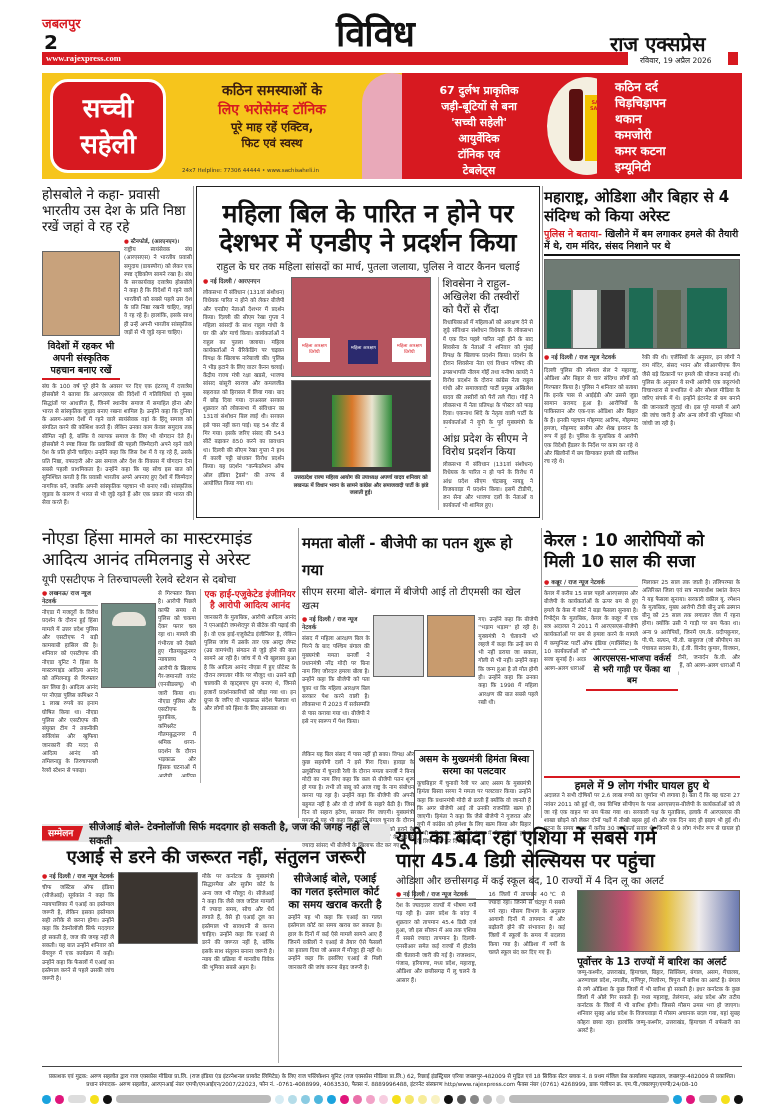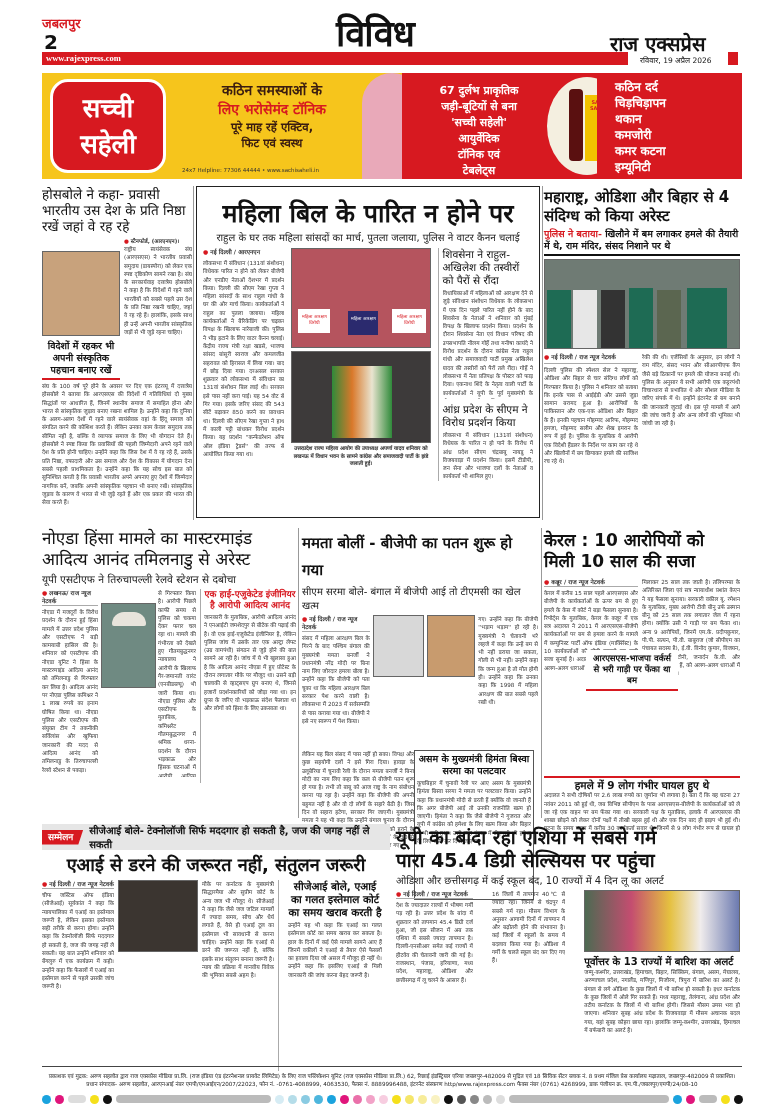--- a/index.html
+++ b/index.html
@@ -108,20 +108,21 @@
     <div style="width:68px">
       <div class="dateline" style="font-size:5.6px">स्टैनफोर्ड, (आरएनएन)।</div>
       <div class="body" style="height:130px;overflow:hidden">राष्ट्रीय स्वयंसेवक संघ (आरएसएस) ने भारतीय प्रवासी समुदाय (डायस्पोरा) को लेकर एक स्पष्ट दृष्टिकोण सामने रखा है। संघ के सरकार्यवाह दत्तात्रेय होसबोले ने कहा है कि विदेशों में रहने वाले भारतीयों को सबसे पहले उस देश के प्रति निष्ठा रखनी चाहिए, जहां वे रह रहे हैं। हालांकि, इसके साथ ही उन्हें अपनी भारतीय सांस्कृतिक जड़ों से भी जुड़े रहना चाहिए।</div>
     </div>
   </div>
   <div class="body" style="margin-top:2px;height:148px;overflow:hidden">संघ के 100 वर्ष पूरे होने के अवसर पर दिए एक इंटरव्यू में दत्तात्रेय होसबोले ने बताया कि आरएसएस की विदेशों में गतिविधियां दो मुख्य सिद्धांतों पर आधारित हैं, जिनमें स्थानीय समाज में समाहित होना और भारत से सांस्कृतिक जुड़ाव बनाए रखना शामिल है। उन्होंने कहा कि दुनिया के अलग-अलग देशों में रहने वाले स्वयंसेवक वहां के हिंदू समाज को संगठित करने की कोशिश करते हैं। लेकिन उनका काम केवल समुदाय तक सीमित नहीं है, बल्कि वे व्यापक समाज के लिए भी योगदान देते हैं। होसबोले ने स्पष्ट किया कि प्रवासियों की पहली जिम्मेदारी अपने रहने वाले देश के प्रति होनी चाहिए। उन्होंने कहा कि जिस देश में वे रह रहे हैं, उसके प्रति निष्ठा, वफादारी और उस समाज और देश के विकास में योगदान देना सबसे पहली प्राथमिकता है। उन्होंने कहा कि यह सोच इस बात को सुनिश्चित करती है कि प्रवासी भारतीय अपने अपनाए हुए देशों में जिम्मेदार नागरिक बनें, जबकि अपनी सांस्कृतिक पहचान भी बनाए रखें। सांस्कृतिक जुड़ाव के कारण वे भारत से भी जुड़े रहते हैं और एक प्रकार की भारत की सेवा करते हैं।</div>
 </div>
 
 <div class="abs box" style="left:196px;top:186px;width:344px;height:332px;padding:12px 6px">
   <div class="hd" style="font-size:25px;text-align:center;line-height:29px">महिला बिल के पारित न होने पर</div>
+  <div class="hd" style="font-size:25px;text-align:center;line-height:29px">देशभर में एनडीए ने प्रदर्शन किया</div>
   <div class="sub" style="text-align:center;font-size:10px;margin:2px 0 4px">राहुल के घर तक महिला सांसदों का मार्च, पुतला जलाया, पुलिस ने वाटर कैनन चलाई</div>
   <div style="display:flex;gap:7px">
     <div style="width:82px">
       <div class="dateline">नई दिल्ली / आरएनएन</div>
       <div class="body" style="height:222px;overflow:hidden;margin-top:3px">लोकसभा में संविधान (131वां संशोधन) विधेयक पारित न होने को लेकर बीजेपी और एनडीए नेताओं देशभर में प्रदर्शन किया। दिल्ली की सीएम रेखा गुप्ता ने महिला सांसदों के साथ राहुल गांधी के घर की ओर मार्च किया। कार्यकर्ताओं ने राहुल का पुतला जलाया। महिला कार्यकर्ताओं ने बैरिकेडिंग पर चढ़कर विपक्ष के खिलाफ नारेबाजी की। पुलिस ने भीड़ हटाने के लिए वाटर कैनन चलाई। केंद्रीय राज्य मंत्री रक्षा खडसे, भाजपा सांसद बांसुरी स्वराज और कमलजीत सहरावत को हिरासत में लिया गया। बाद में छोड़ दिया गया। दरअसल सरकार शुक्रवार को लोकसभा में संविधान का 131वां संशोधन बिल लाई थी। सरकार इसे पास नहीं करा पाई। यह 54 वोट से गिर गया। इसके जरिए संसद की 543 सीटें बढ़ाकर 850 करने का प्रावधान था। दिल्ली की सीएम रेखा गुप्ता ने हाथ में काली पट्टी बांधकर विरोध प्रदर्शन किया। यह प्रदर्शन ''कन्फेडरेशन ऑफ ऑल इंडिया ट्रेडर्स'' की तरफ से आयोजित किया गया था।</div>
     </div>
     <div style="width:140px">
       <div class="img" style="height:100px;background:#b5545e;position:relative">
         <div style="position:absolute;left:6px;top:60px;width:32px;height:24px;background:#fff;font-size:4.5px;color:#d71920;text-align:center;padding-top:4px">महिला आरक्षण विरोधी</div>
         <div style="position:absolute;left:56px;top:62px;width:30px;height:24px;background:#2b2a6e;font-size:4.5px;color:#fff;text-align:center;padding-top:4px">महिला आरक्षण</div>
@@ -218,21 +219,21 @@
   </div>
   <div class="abs" style="left:42px;top:120px;width:92px;background:#fff;padding:3px;border-bottom:2px solid #d71920">
     <div class="hd" style="font-size:8.5px;line-height:11px;text-align:center">आरएसएस-भाजपा वर्कर्स से भरी गाड़ी पर फेंका था बम</div>
   </div>
   <div class="rule" style="margin-top:2px;height:1.5px"></div>
   <div class="hd" style="font-size:10.5px;text-align:center;margin-top:2px">हमले में 9 लोग गंभीर घायल हुए थे</div>
   <div class="body" style="height:42px;overflow:hidden">अदालत ने सभी दोषियों पर 2.6 लाख रुपये का जुर्माना भी लगाया है। बता दें कि यह घटना 27 नवंबर 2011 को हुई थी, जब विभिन्न सीपीएम के पास आरएसएस-बीजेपी के कार्यकर्ताओं को ले जा रहे एक वाहन पर बम फेंका गया था। सरकारी पक्ष के मुताबिक, इलाके में आरएसएस की शाखा छोड़ने को लेकर दोनों पक्षों में तीखी बहस हुई थी और एक दिन बाद ही झड़प भी हुई थी। घटना के समय वाहन में करीब 30 कार्यकर्ता सवार थे, जिनमें से 9 लोग गंभीर रूप से घायल हो गए थे।</div>
 </div>
 
 <div class="abs" style="left:42px;top:824px;width:348px">
-  <div style="display:flex;align-items:center;background:#e6e6e6;height:26px">
+  <div style="display:flex;align-items:center;background:#e6e6e6;height:18px">
     <div style="background:#d71920;color:#fff;font-size:9px;font-weight:bold;padding:0 10px 0 6px;height:15px;line-height:15px;clip-path:polygon(0 0,100% 0,88% 100%,0 100%)">सम्मेलन</div>
     <div style="font-size:10px;font-weight:bold;margin-left:6px">सीजेआई बोले- टेक्नोलॉजी सिर्फ मददगार हो सकती है, जज की जगह नहीं ले सकती</div>
   </div>
   <div class="hd" style="font-size:18px;line-height:24px;margin-top:3px;text-align:center">एआई से डरने की जरूरत नहीं, संतुलन जरूरी</div>
   <div style="display:flex;gap:4px;margin-top:3px">
     <div style="width:72px">
       <div class="dateline" style="border-bottom:1px solid #aaa">नई दिल्ली / राज न्यूज नेटवर्क</div>
       <div class="body" style="height:180px;overflow:hidden;margin-top:2px">चीफ जस्टिस ऑफ इंडिया (सीजेआई) सूर्यकांत ने कहा कि न्यायपालिका में एआई का इस्तेमाल जरूरी है, लेकिन इसका इस्तेमाल सही तरीके से करना होगा। उन्होंने कहा कि टेक्नोलॉजी सिर्फ मददगार हो सकती है, जज की जगह नहीं ले सकती। यह बात उन्होंने शनिवार को बेंगलुरु में एक कार्यक्रम में कही। उन्होंने कहा कि फैसलों में एआई का इस्तेमाल करने से पहले उसकी जांच जरूरी है।</div>
     </div>
     <div class="img" style="width:80px;height:72px;background:#3b3530"></div>
@@ -241,21 +242,21 @@
       <div class="hd" style="font-size:10.5px;line-height:13px;text-align:center">सीजेआई बोले, एआई का गलत इस्तेमाल कोर्ट का समय खराब करती है</div>
       <div class="body" style="height:140px;overflow:hidden;margin-top:2px">उन्होंने यह भी कहा कि एआई का गलत इस्तेमाल कोर्ट का समय खराब कर सकता है। हाल के दिनों में कई ऐसे मामले सामने आए हैं जिनमें वकीलों ने एआई से तैयार ऐसे फैसलों का हवाला दिया जो असल में मौजूद ही नहीं थे। उन्होंने कहा कि इसलिए एआई से मिली जानकारी की जांच करना बेहद जरूरी है।</div>
     </div>
   </div>
 </div>
 
 <div class="abs" style="left:396px;top:826px;width:344px">
   <div class="hd" style="font-size:19px;line-height:23px">यूपी का बांदा रहा एशिया में सबसे गर्म</div>
   <div class="hd" style="font-size:19px;line-height:23px">पारा 45.4 डिग्री सेल्सियस पर पहुंचा</div>
   <div class="sub" style="font-size:10px;margin:1px 0 3px">ओडिशा और छत्तीसगढ़ में कई स्कूल बंद, 10 राज्यों में 4 दिन लू का अलर्ट</div>
-  <div style="display:flex;gap:19px">
+  <div style="display:flex;gap:12px">
     <div style="width:84px">
       <div class="dateline" style="border-bottom:1px solid #aaa">नई दिल्ली / राज न्यूज नेटवर्क</div>
       <div class="body" style="height:140px;overflow:hidden;margin-top:2px">देश के ज्यादातर राज्यों में भीषण गर्मी पड़ रही है। उत्तर प्रदेश के बांदा में शुक्रवार को तापमान 45.4 डिग्री दर्ज हुआ, जो इस सीजन में अब तक एशिया में सबसे ज्यादा तापमान है। दिल्ली-एनसीआर समेत कई राज्यों में हीटवेव की चेतावनी जारी की गई है। राजस्थान, पंजाब, हरियाणा, मध्य प्रदेश, महाराष्ट्र, ओडिशा और छत्तीसगढ़ में लू चलने के आसार हैं।</div>
     </div>
     <div class="body" style="width:80px;height:150px;overflow:hidden">16 जिलों में तापमान 40℃ से ज्यादा रहा। जिनमें से चंद्रपुर में सबसे गर्म रहा। मौसम विभाग के अनुसार आगामी दिनों में तापमान में और बढ़ोतरी होने की संभावना है। कई जिलों में स्कूलों के समय में बदलाव किया गया है। ओडिशा में गर्मी के चलते स्कूल बंद कर दिए गए हैं।</div>
     <div style="width:170px">
       <div class="img" style="height:62px;background:linear-gradient(90deg,#4d6a52,#c44d70 30%,#e5c040 55%,#f0ecec 75%,#6c7ab0)"></div>
       <div class="hd" style="font-size:10px;line-height:13px;margin-top:3px">पूर्वोत्तर के 13 राज्यों में बारिश का अलर्ट</div>
       <div class="body" style="height:66px;overflow:hidden">जम्मू-कश्मीर, उत्तराखंड, हिमाचल, बिहार, सिक्किम, बंगाल, असम, मेघालय, अरुणाचल प्रदेश, नगालैंड, मणिपुर, मिजोरम, त्रिपुरा में बारिश का अलर्ट है। बंगाल से लगे ओडिशा के कुछ जिलों में भी बारिश हो सकती है। इधर कर्नाटक के कुछ जिलों में ओले गिर सकते हैं। मध्य महाराष्ट्र, तेलंगाना, आंध्र प्रदेश और तटीय कर्नाटक के जिलों में भी बारिश होगी। जिससे मौसम उमस भरा हो जाएगा। शनिवार सुबह आंध्र प्रदेश के विजयवाड़ा में मौसम अचानक बदल गया, यहां सुबह कोहरा छाया रहा। हालांकि जम्मू-कश्मीर, उत्तराखंड, हिमाचल में बर्फबारी का अलर्ट है।</div>
     </div>

